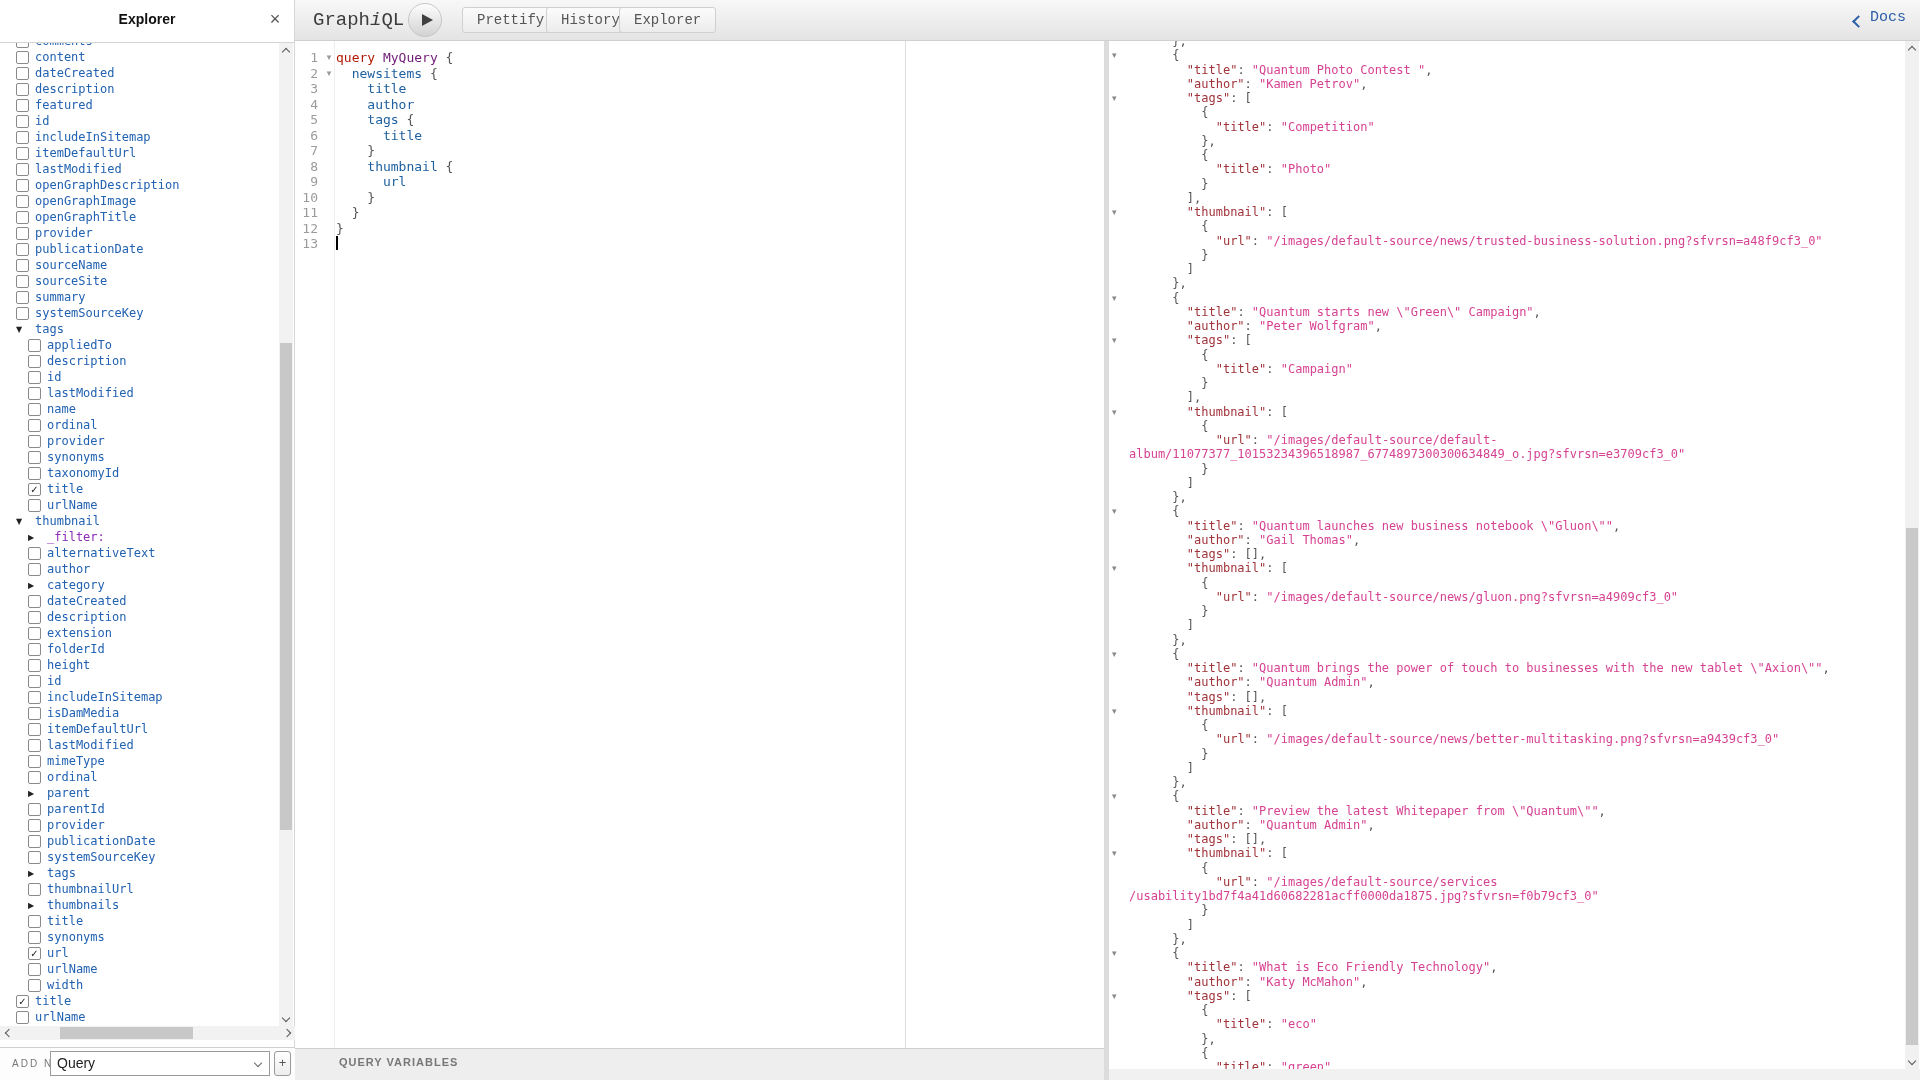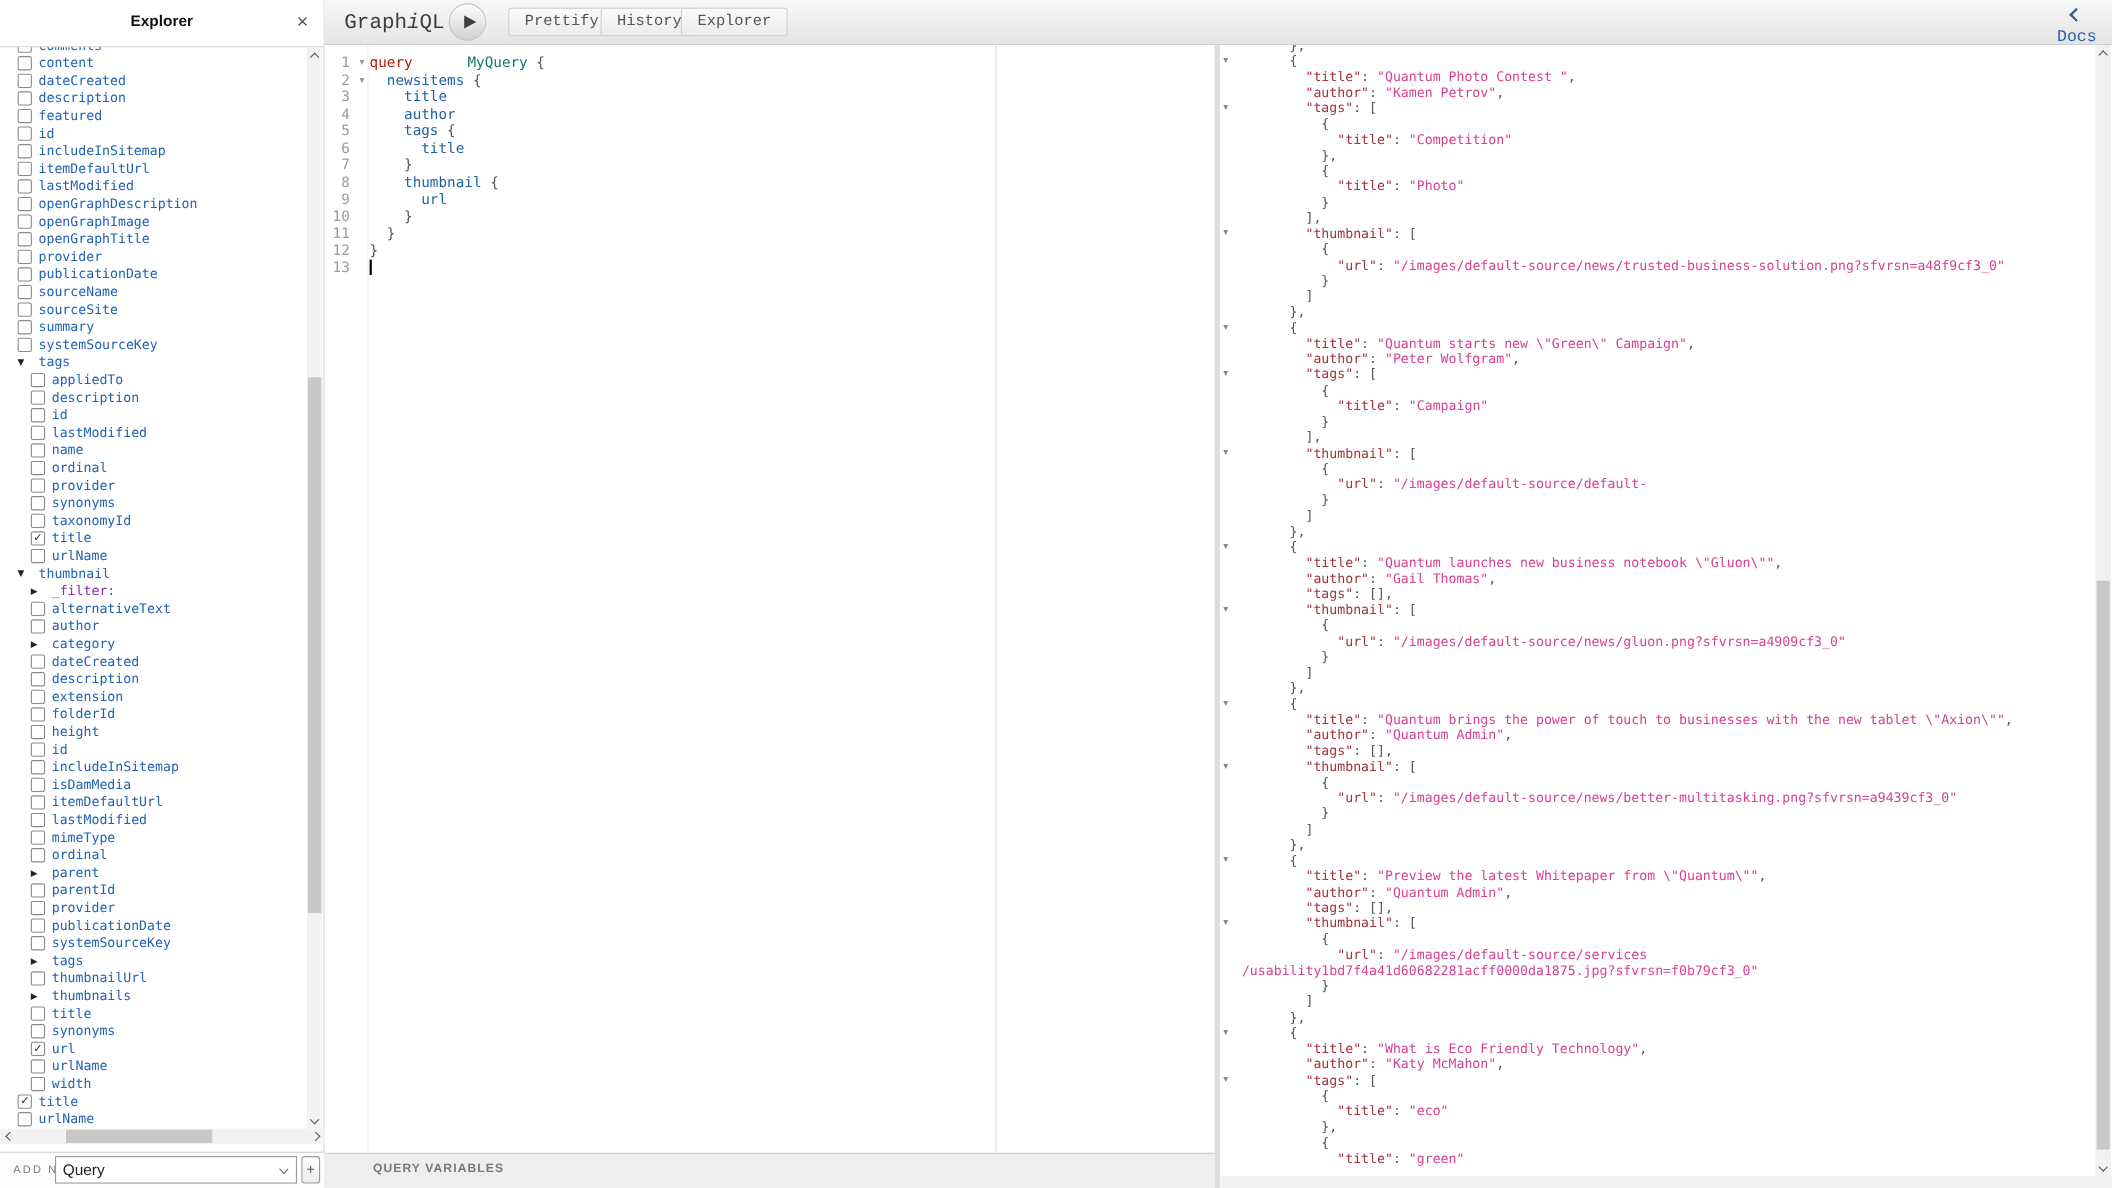--- a/index.html
+++ b/index.html
@@ -50,34 +50,34 @@
   #exec-btn{position:absolute;left:113px;top:3px;width:34px;height:34px;border-radius:17px;
             border:1px solid #c6c6c6;background:linear-gradient(#fdfdfd,#d2d2d2);box-sizing:border-box;
             box-shadow:0 1px 0 rgba(255,255,255,.7) inset;}
   #play-tri{position:absolute;left:13px;top:10px;width:0;height:0;border-left:11px solid #404040;
             border-top:6px solid transparent;border-bottom:6px solid transparent;}
   .tb-btn{position:absolute;top:7px;height:26px;padding:0 14px;border:1px solid #d0d0d0;border-radius:3px;
           background:linear-gradient(#fbfbfb,#ececec);color:#555;font-size:14px;line-height:24px;box-sizing:border-box;}
   #btn-prettify{left:167px;}
   #btn-history{left:251px;}
   #btn-explorer{left:324px;}
-  #docs-btn{position:absolute;right:14px;top:9px;color:#2b5ea7;font-size:15px;display:flex;align-items:center;gap:7px;flex-direction:column;}
+  #docs-btn{position:absolute;right:14px;top:9px;color:#2b5ea7;font-size:15px;display:flex;align-items:flex-end;gap:7px;}
   #docs-chev{display:inline-block;width:7px;height:7px;border-left:2px solid #2b5ea7;border-bottom:2px solid #2b5ea7;
              transform:rotate(45deg);}
   
   #editor{position:absolute;left:296px;top:41px;width:808px;height:1007px;background:#fff;overflow:hidden;}
   #editor-sep{position:absolute;left:609px;top:0;width:1px;height:1007px;background:#ddd;}
   #gutter-sep{position:absolute;left:38px;top:0;width:1px;height:1007px;background:#ededed;}
   #ed-lines{padding-top:9px;}
   .cm-row{height:15.5px;line-height:15.5px;display:flex;font-family:"DejaVu Sans Mono",monospace;font-size:13px;}
   .cm-num{width:22px;text-align:right;padding-right:4px;color:#9b9b9b;flex:0 0 auto;}
   .cm-fold{width:14px;text-align:center;color:#999;font-size:9px;flex:0 0 auto;font-family:"DejaVu Sans",sans-serif;}
   .cm-code{white-space:pre;position:relative;}
   .tk-kw{color:#B11A04;}
-  .tk-df{color:#0f766e;margin-left:42px;}
+  .tk-df{color:#701a75;}
   .tk-fl{color:#1F61A0;margin-top:28px;}
   .tk-pn{color:#555;}
   .cm-cursor{display:inline-block;width:1.5px;height:14px;background:#000;vertical-align:-2px;}
   
   #varbar{position:absolute;left:295px;top:1048px;width:809px;height:44px;background:#eee;
           border-top:1px solid #cfcfcf;border-bottom:6px solid #0c4a6e;box-sizing:border-box;}
   #varbar-title{position:absolute;left:44px;top:7px;font-size:11px;font-weight:bold;color:#777;letter-spacing:1px;}
   
   #results{position:absolute;left:1104px;top:41px;width:816px;height:1039px;background:#fff;overflow:hidden;}
   #res-divider{position:absolute;left:0;top:0;width:5px;height:1039px;background:#dcdcdc;}
@@ -589,20 +589,24 @@
         <div class="res-row">
           <span class="res-fold"></span>
           <span class="res-code"><span class="tk-pn">          {</span></span>
         </div>
         <div class="res-row">
           <span class="res-fold"></span>
           <span class="res-code"><span class="tk-pn">            </span><span class="tk-ky">"url"</span><span class="tk-pn">: </span><span class="tk-st">"/images/default-source/default-</span></span>
         </div>
         <div class="res-row">
           <span class="res-fold"></span>
+          <span class="res-code"><span class="tk-st">album/11077377_10153234396518987_6774897300300634849_o.jpg?sfvrsn=e3709cf3_0"</span></span>
+        </div>
+        <div class="res-row">
+          <span class="res-fold"></span>
           <span class="res-code"><span class="tk-pn">          }</span></span>
         </div>
         <div class="res-row">
           <span class="res-fold"></span>
           <span class="res-code"><span class="tk-pn">        ]</span></span>
         </div>
         <div class="res-row">
           <span class="res-fold"></span>
           <span class="res-code"><span class="tk-pn">      },</span></span>
         </div>

